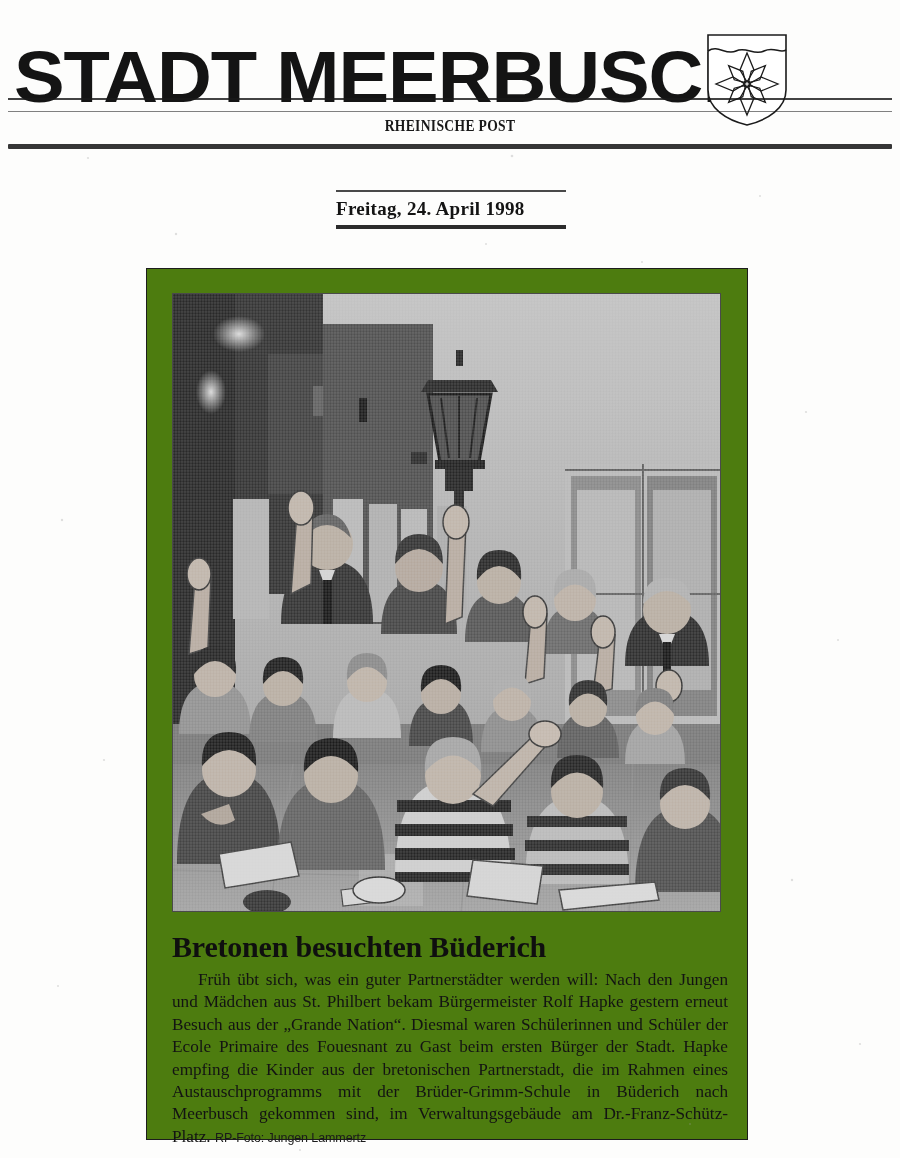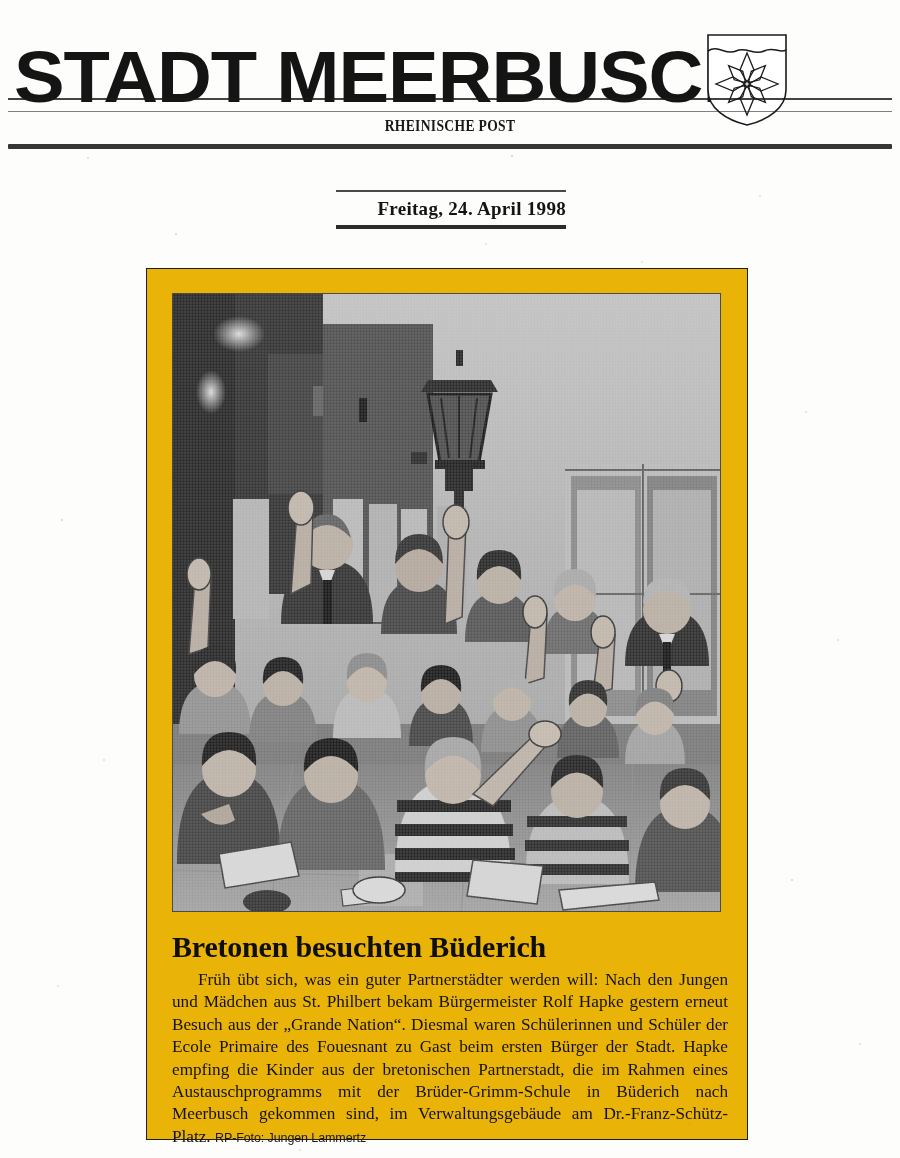--- a/index.html
+++ b/index.html
@@ -79,21 +79,21 @@
     transform: scaleX(.80);
     color: #181818;
   }
 
   
   .dateblock {
     position: absolute;
     left: 336px;
     top: 190px;
     width: 230px;
-    text-align: right;
+    text-align: left;
   }
   .dateblock .d-rule-top {
     height: 2px; background: #1c1c1c; opacity: .8;
     margin: 0 0 4px 0;
   }
   .dateblock .d-rule-bot {
     height: 4px; background: #151515; opacity: .9;
     margin: 3px 0 0 0;
   }
   .dateblock .d-text {
@@ -107,21 +107,21 @@
   }
 
   
   .article {
     position: absolute;
     left: 146px;
     top: 268px;
     width: 602px;
     height: 872px;
     border: 1.5px solid #1d1d1d;
-    background: #eab308;
+    background: #4d7c0f;
     box-sizing: border-box;
   }
 
   .photo-wrap {
     position: absolute;
     left: 25px;
     top: 24px;
     width: 549px;
     height: 619px;
     overflow: hidden;

